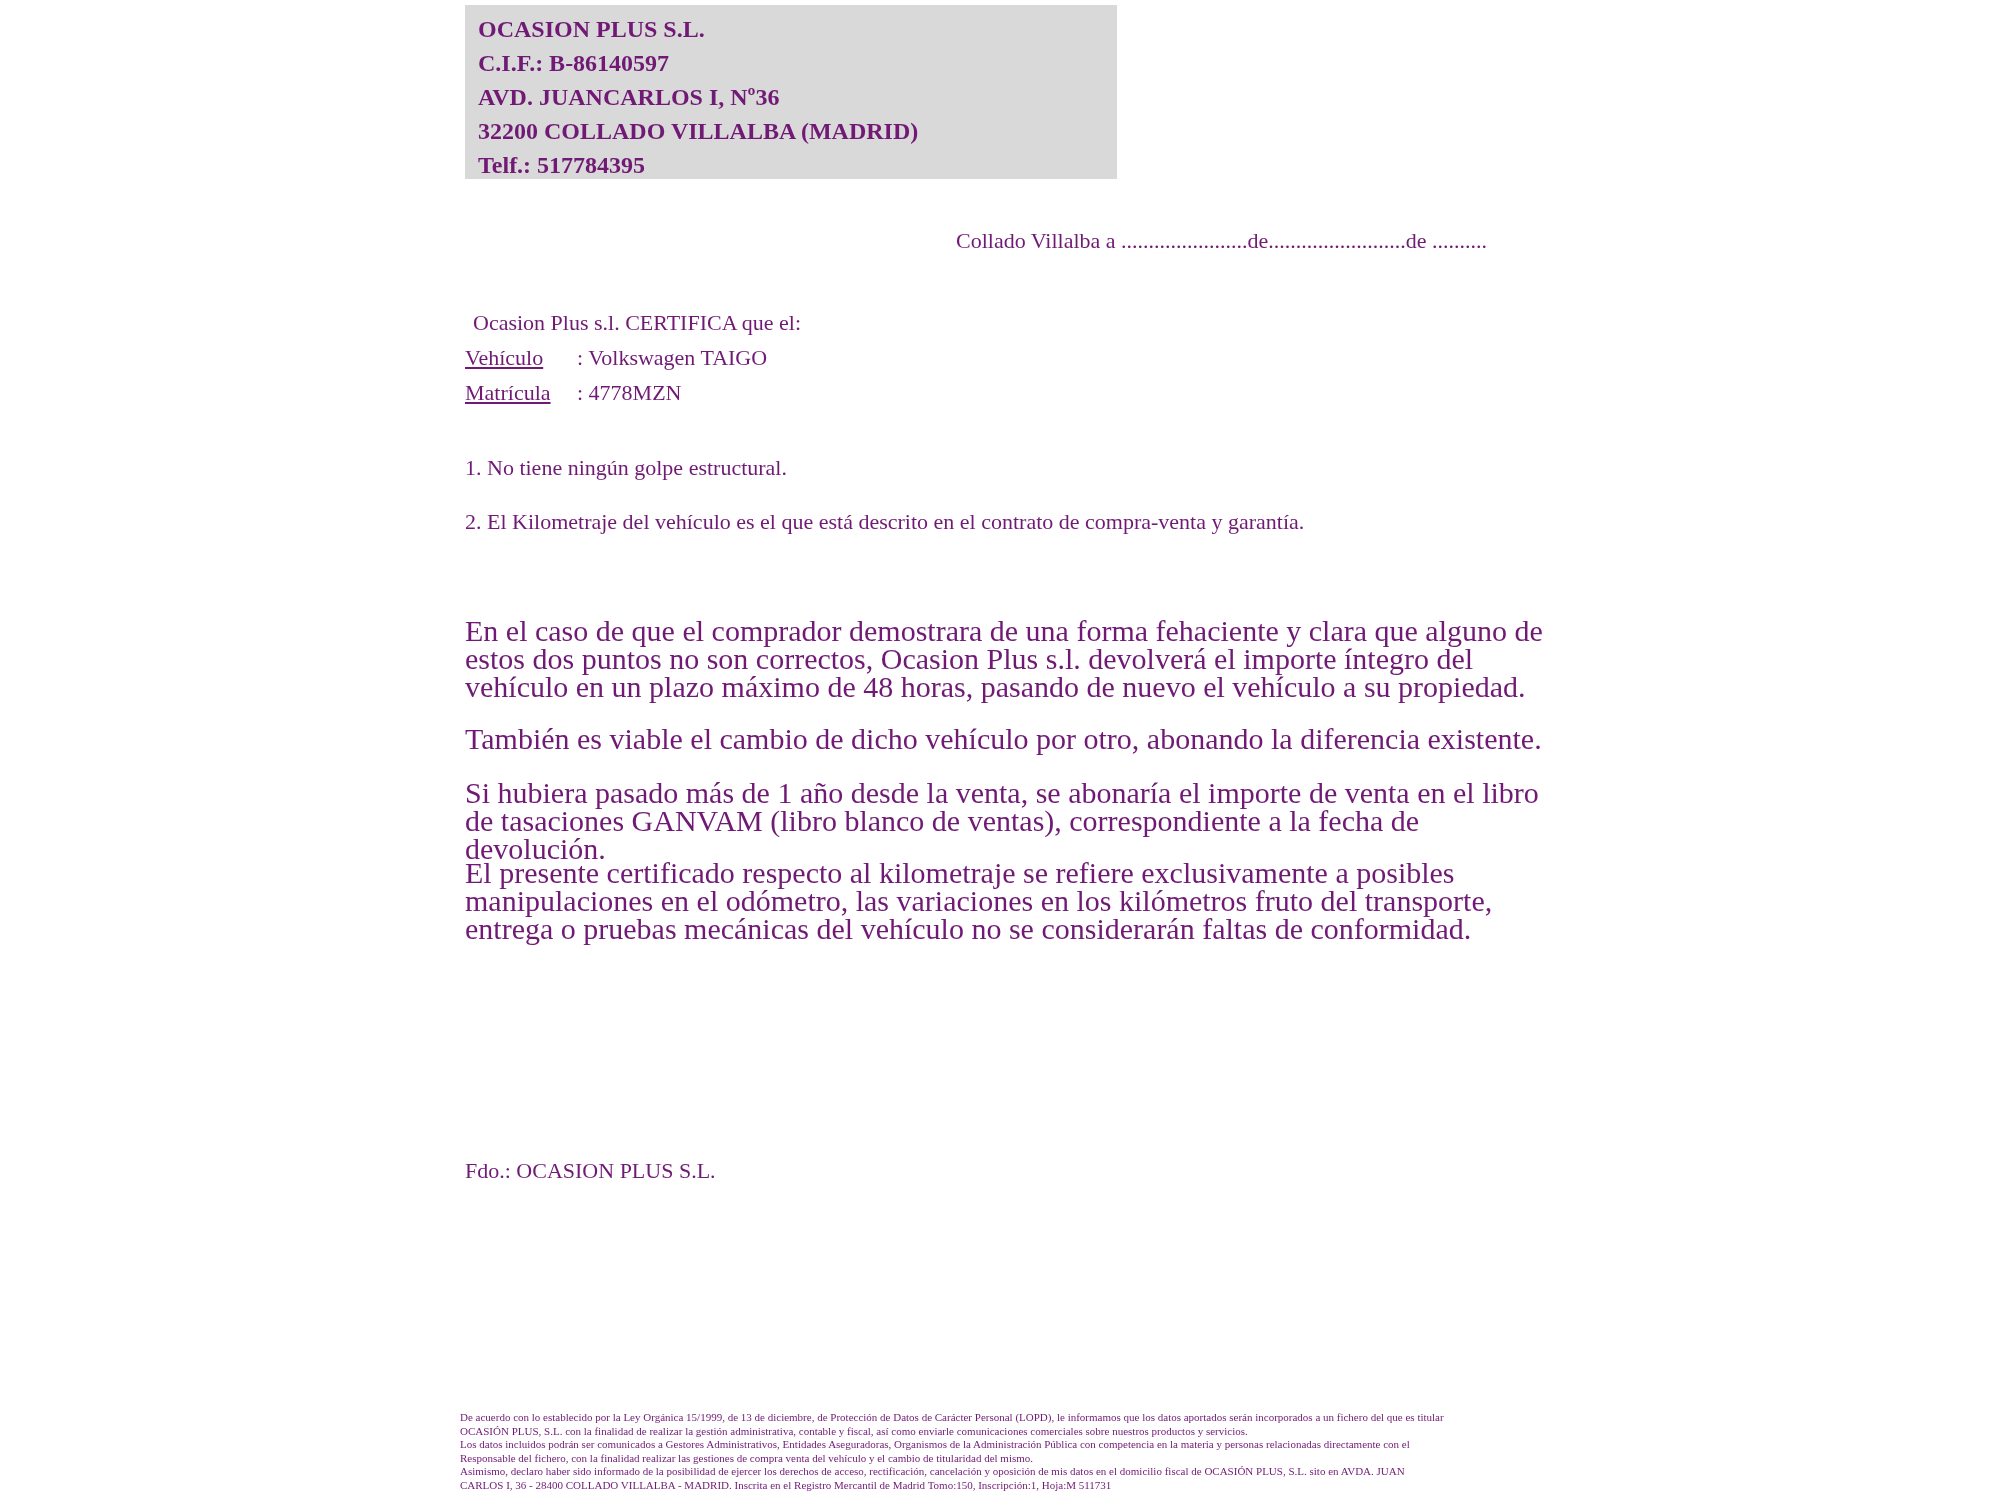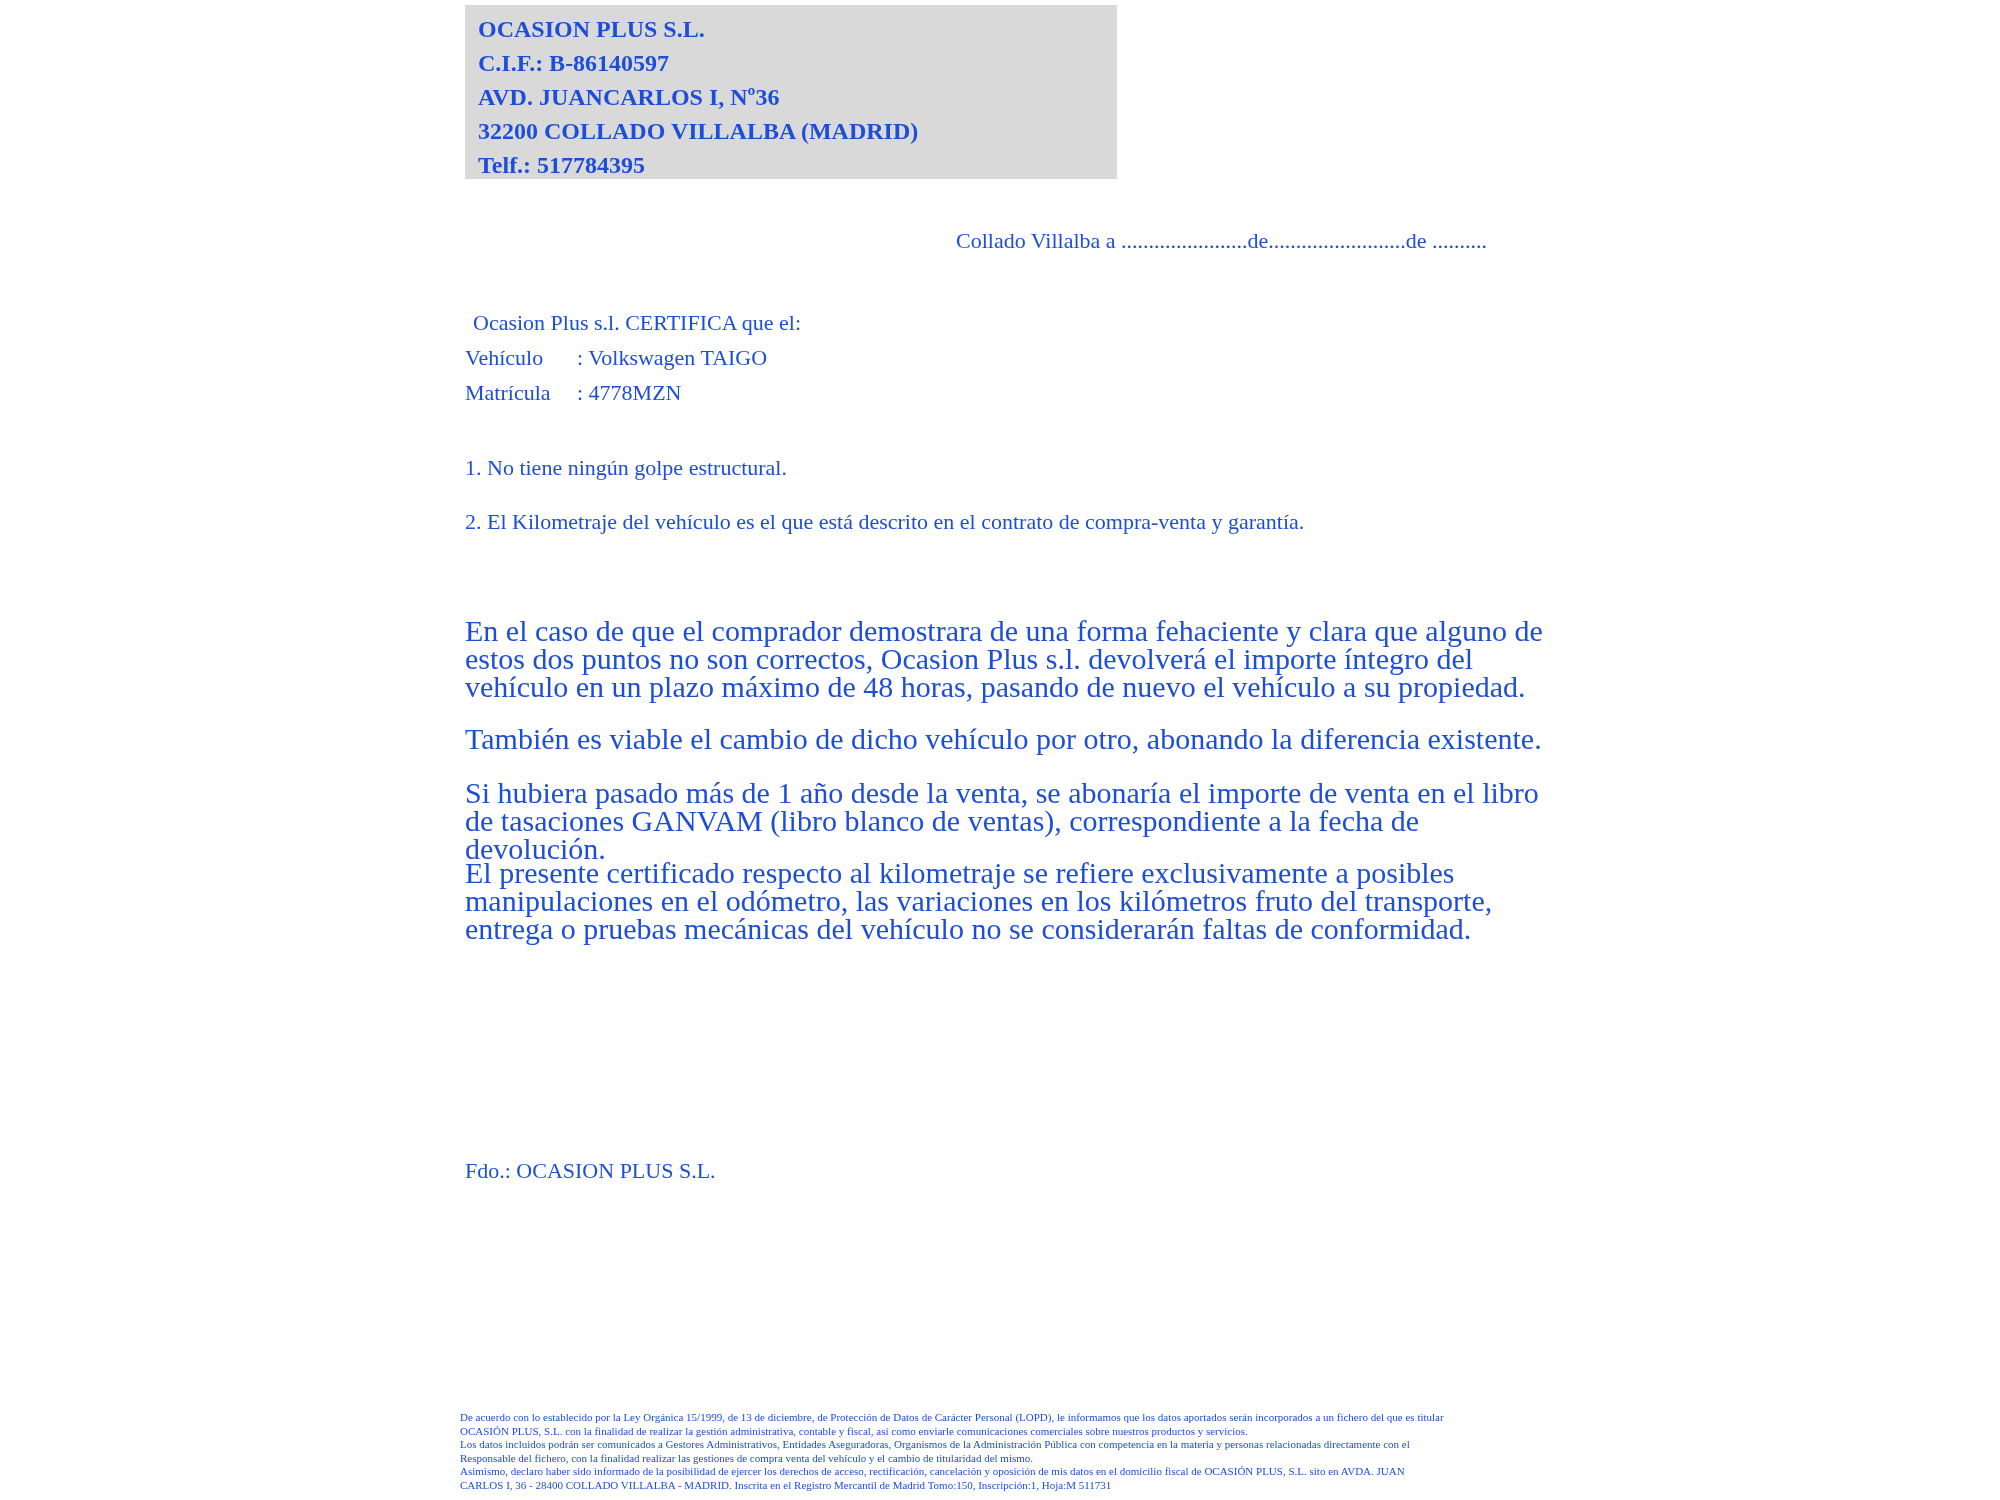--- a/index.html
+++ b/index.html
@@ -40,21 +40,21 @@
     left: 465px;
     top: 305px;
     font-size: 22px;
     line-height: 35px;
   }
   .certify-intro { margin-left: 8px; }
   .label-cell {
     display: inline-block;
     width: 112px;
   }
-  .u { }
+  .u { text-decoration: underline; }
   .item-1 { position: absolute; left: 465px; top: 455px; font-size: 22px; }
   .item-2 { position: absolute; left: 465px; top: 509px; font-size: 22px; }
   .para {
     position: absolute;
     left: 465px;
     width: 1085px;
     font-size: 30px;
     line-height: 28px;
     margin: 0;
   }
@@ -73,21 +73,21 @@
     left: 460px;
     top: 1411px;
     width: 1095px;
     font-size: 11px;
     line-height: 13.6px;
   }
 </style>
 </head>
 <body>
 
-<div class="page" style="color: #1d4ed8;">
+<div class="page" style="color: #701a75;">
 
   <div class="header-box" style="background: rgb(217, 217, 217);">
     <div>OCASION PLUS S.L.</div>
     <div>C.I.F.: B-86140597</div>
     <div>AVD. JUANCARLOS I, Nº36</div>
     <div>32200 COLLADO VILLALBA (MADRID)</div>
     <div>Telf.: 517784395</div>
   </div>
 
   <div class="date-line">Collado Villalba a .......................de.........................de ..........</div>

